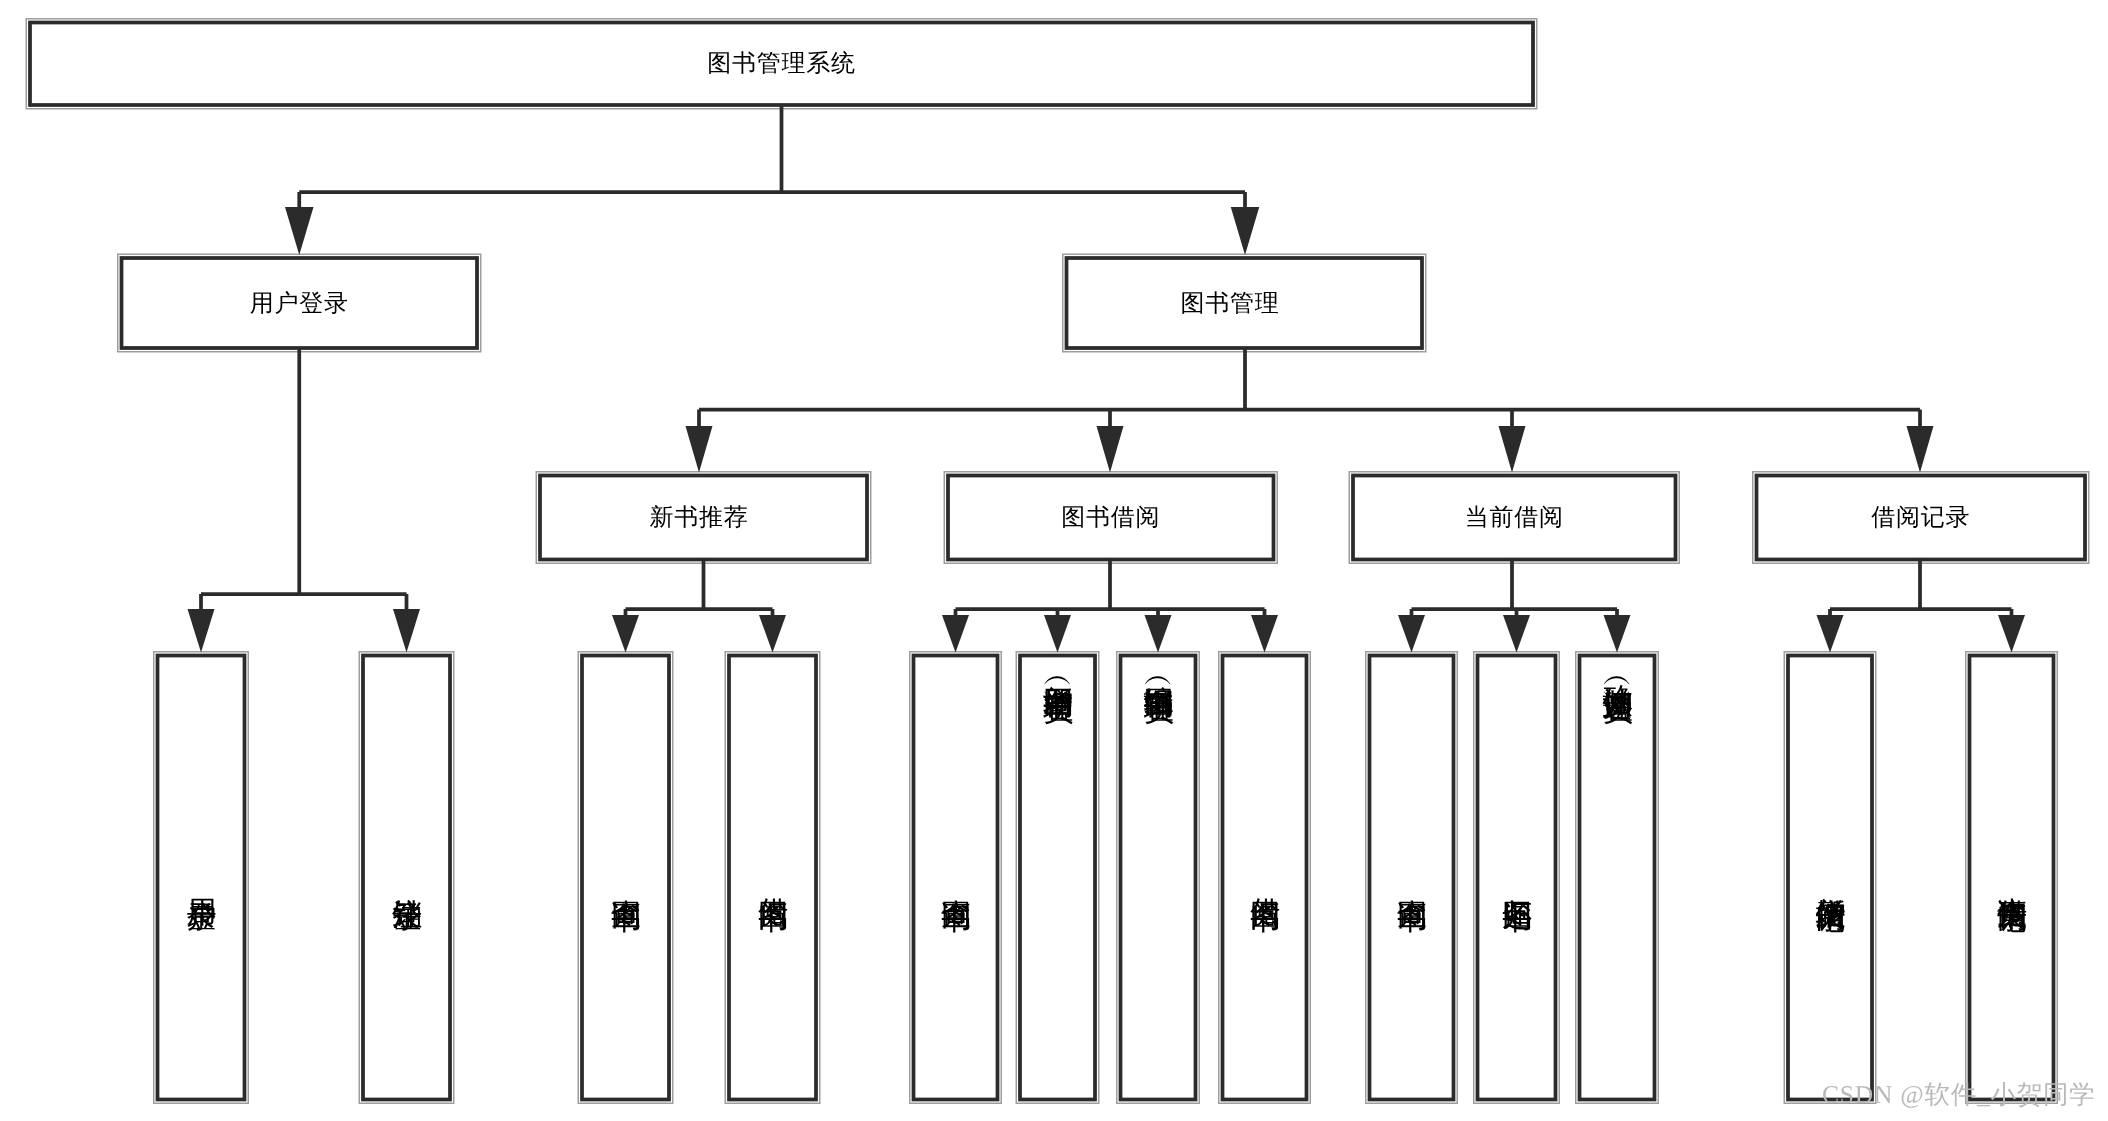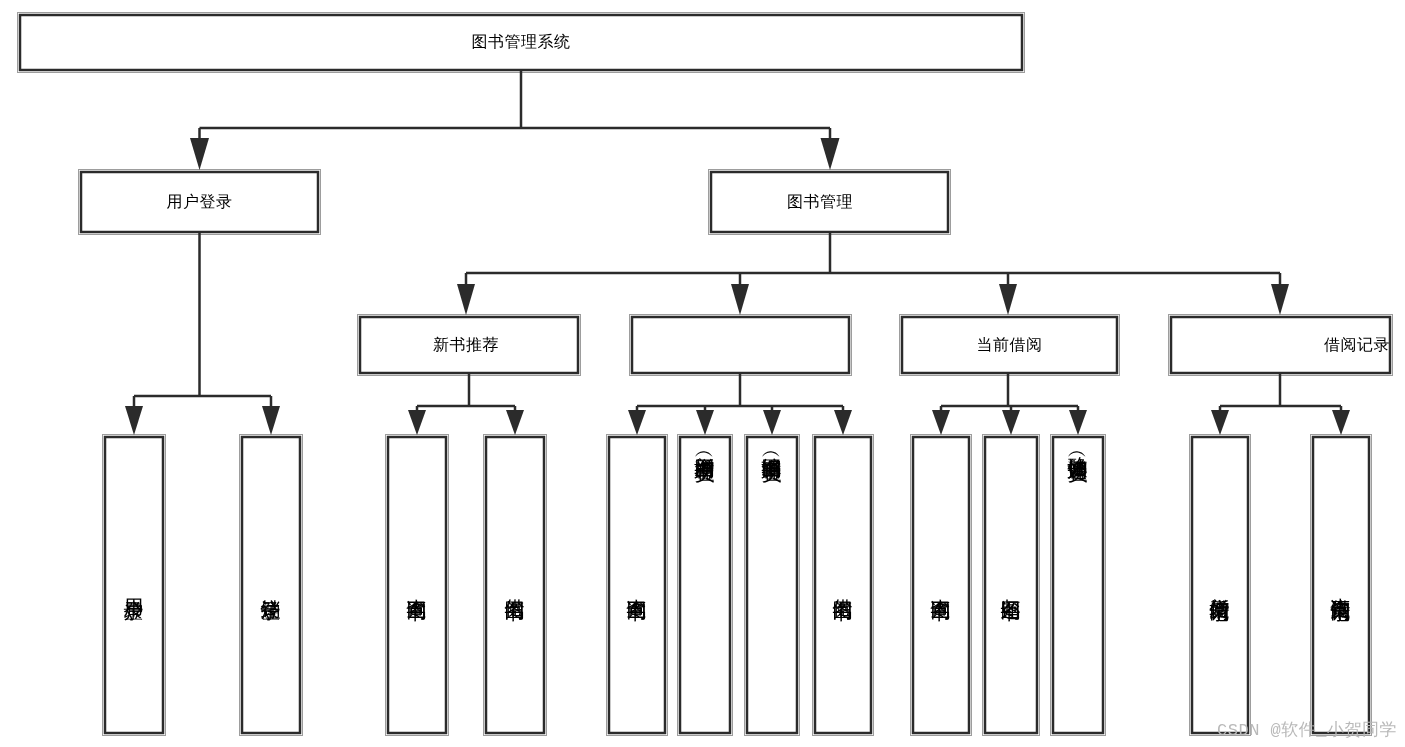--- a/index.html
+++ b/index.html
@@ -75,21 +75,21 @@
     white-space: nowrap;
     letter-spacing: 0.5px;
     font-family: "Liberation Sans", "DejaVu Sans", sans-serif;
   }
   #watermark {
     position: absolute;
     right: 8px;
     bottom: 6px;
     font-size: 17px;
     color: #b9b9b9;
-    font-family: Liberation Mono, monospace;
+    font-family: Liberation Serif, serif;
     white-space: nowrap;
     letter-spacing: 0.5px;
   }
 </style>
 </head>
 <body>
 
 <div id="diagram-root">
 
   <svg class="diagram" viewBox="0 0 1405 747">
@@ -260,24 +260,27 @@
   <div class="horiz-text-wrap" style="left:81px; top:172px; width:237px; height:60px;">
     <span class="horiz-text">用户登录</span>
   </div>
   <div class="horiz-text-wrap" style="left:711px; top:172px; width:218px; height:60px;">
     <span class="horiz-text">图书管理</span>
   </div>
 
   <div class="horiz-text-wrap" style="left:360px; top:317px; width:212px; height:56px;">
     <span class="horiz-text">新书推荐</span>
   </div>
+  <div class="horiz-text-wrap" style="left:632px; top:317px; width:217px; height:56px;">
+    <span class="horiz-text">图书借阅</span>
+  </div>
   <div class="horiz-text-wrap" style="left:902px; top:317px; width:215px; height:56px;border-radius:13px;">
     <span class="horiz-text">当前借阅</span>
   </div>
-  <div class="horiz-text-wrap" style="left:1171px; top:317px; width:219px; height:56px;justify-content:flex-end;">
+  <div class="horiz-text-wrap" style="left:1171px; top:317px; width:219px; height:56px;">
     <span class="horiz-text">借阅记录</span>
   </div>
 
   <div class="vert-text-wrap" style="left:105px; top:437px; width:58px; height:296px;">
     <span class="vert-text">用户登录</span>
   </div>
   <div class="vert-text-wrap" style="left:242px; top:437px; width:58px; height:296px;">
     <span class="vert-text">注销登录</span>
   </div>
   <div class="vert-text-wrap" style="left:388px; top:437px; width:58px; height:296px;">

